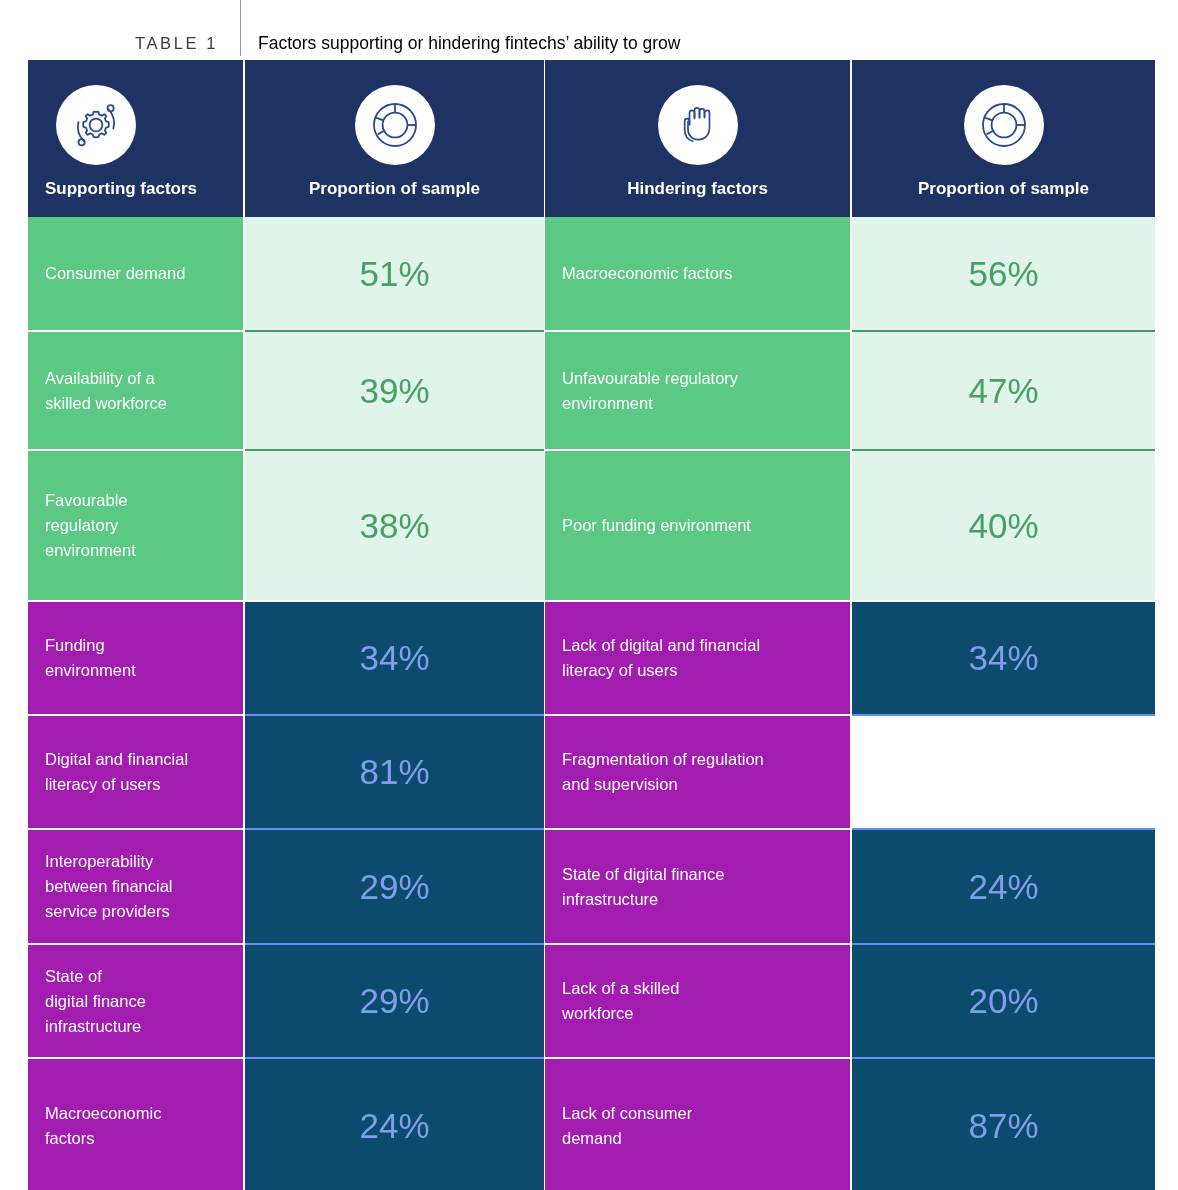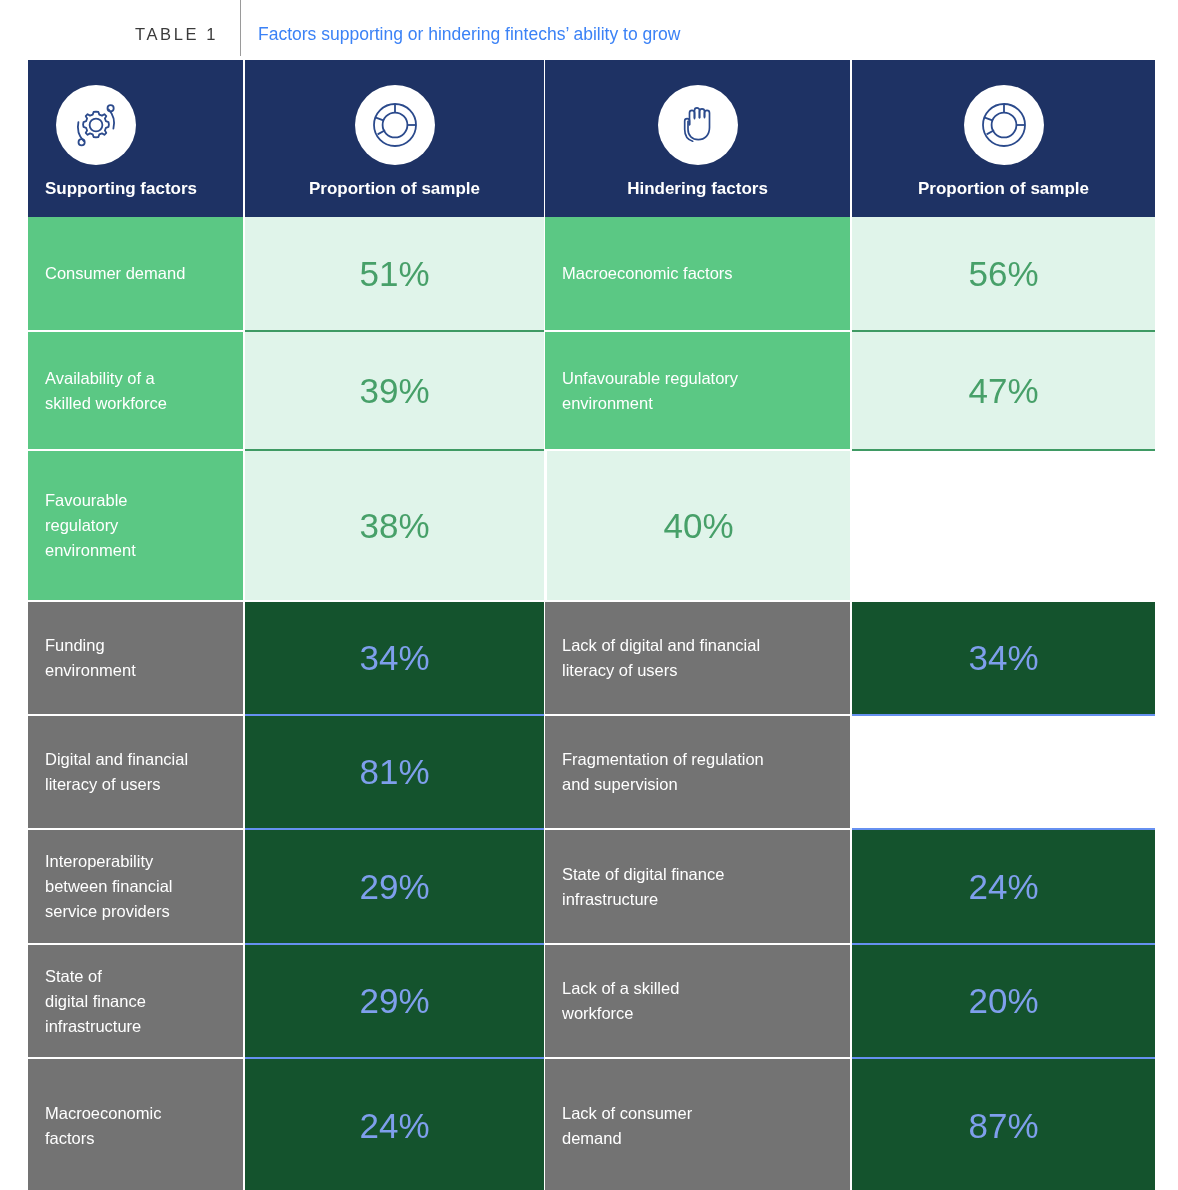--- a/index.html
+++ b/index.html
@@ -17,21 +17,21 @@
   .page {
     position: relative;
     width: 1178px;
     height: 1190px;
     box-sizing: border-box;
   }
 
   
   .caption-bar {
     display: flex;
-    align-items: center;
+    align-items: flex-end;
     height: 56px;
     padding-top: 12px;
     box-sizing: border-box;
   }
   .caption-label {
     width: 240px;
     text-align: right;
     padding-right: 22px;
     box-sizing: border-box;
     font-size: 16.5px;
@@ -43,21 +43,21 @@
     width: 1px;
     align-self: stretch;
     background: #9a9a9a;
     margin-top: -12px;
     margin-bottom: 0px;
     height: 56px;
   }
   .caption-title {
     padding-left: 17px;
     font-size: 17.5px;
-    color: #3b82f6;
+    color: #000000;
     line-height: 26px;
   }
 
   
   .table {
     position: absolute;
     left: 28px;
     top: 60px;
     width: 1122px;
   }
@@ -129,22 +129,22 @@
     font-size: 35px;
     font-weight: 300;
     display: flex;
     align-items: center;
     justify-content: center;
     box-sizing: border-box;
   }
 
   .g .label-cell { background: #5bc884; }
   .g .value-cell { background: #e0f4ea; color: #47a069; }
-  .b .label-cell { background: #737373; }
-  .b .value-cell { background: #14532d; color: #7f9fec; }
+  .b .label-cell { background: #a21caf; }
+  .b .value-cell { background: #0c4a6e; color: #7f9fec; }
 
   .sep-g { height: 2px; background: #ffffff; }
   .sep-b { height: 2px; background: #ffffff; }
 
   .sep-line-row {
     display: flex;
     width: 100%;
   }
   .sep-line-row .seg { height: 2px; }
   .sep-line-row .seg-white { background: #ffffff; }
@@ -268,20 +268,21 @@
           <div class="seg seg-white" style="width: 1px; flex: 0 0 1px;"></div>
           <div class="seg seg-white" style="width: 305px; flex: 0 0 305px;"></div>
           <div class="seg seg-white" style="width: 2px; flex: 0 0 2px;"></div>
           <div class="seg seg-dark" style="width: 303px; flex: 0 0 303px;"></div>
         </div>
         <div class="row brow g" style="height: 149px;">
           <div class="label-cell col-a">Favourable<br>regulatory<br>environment</div>
           <div class="gap-sm"></div>
           <div class="value-cell col-b">38%</div>
           <div class="gap-lg"></div>
+          <div class="label-cell col-c">Poor funding environment</div>
           <div class="gap-sm"></div>
           <div class="value-cell col-d">40%</div>
         </div>
         <div class="sep-line-row sep-g">
           <div class="seg seg-white" style="width: 215px; flex: 0 0 215px;"></div>
           <div class="seg seg-white" style="width: 2px; flex: 0 0 2px;"></div>
           <div class="seg seg-white" style="width: 299px; flex: 0 0 299px;"></div>
           <div class="seg seg-white" style="width: 1px; flex: 0 0 1px;"></div>
           <div class="seg seg-white" style="width: 305px; flex: 0 0 305px;"></div>
           <div class="seg seg-white" style="width: 2px; flex: 0 0 2px;"></div>

